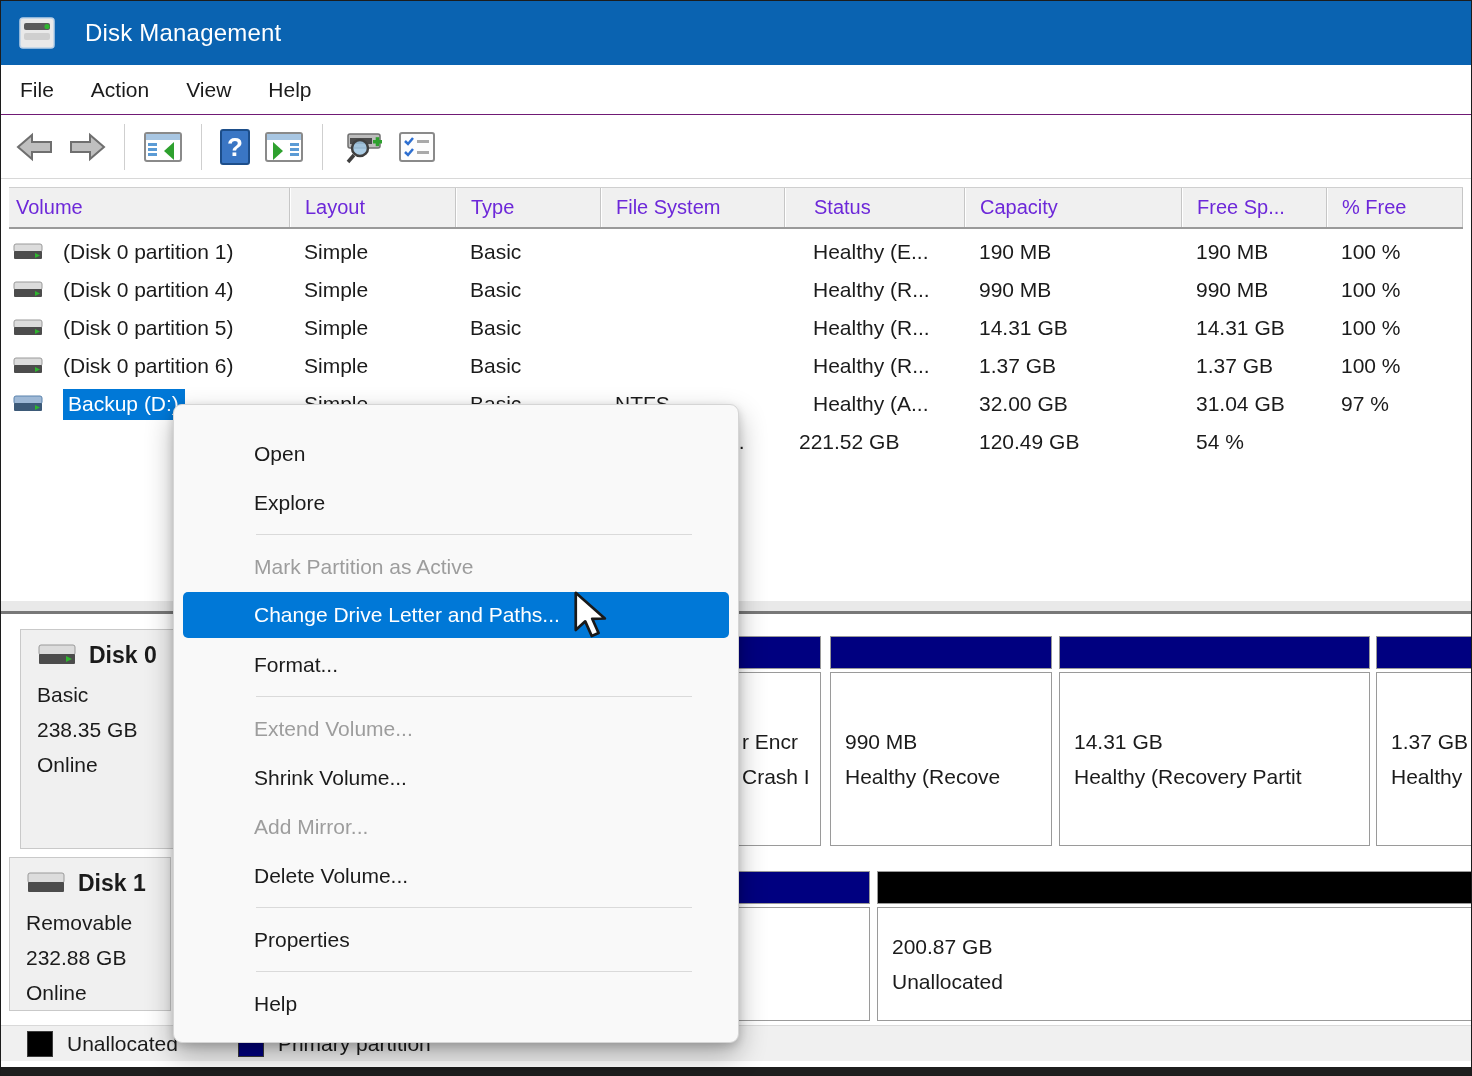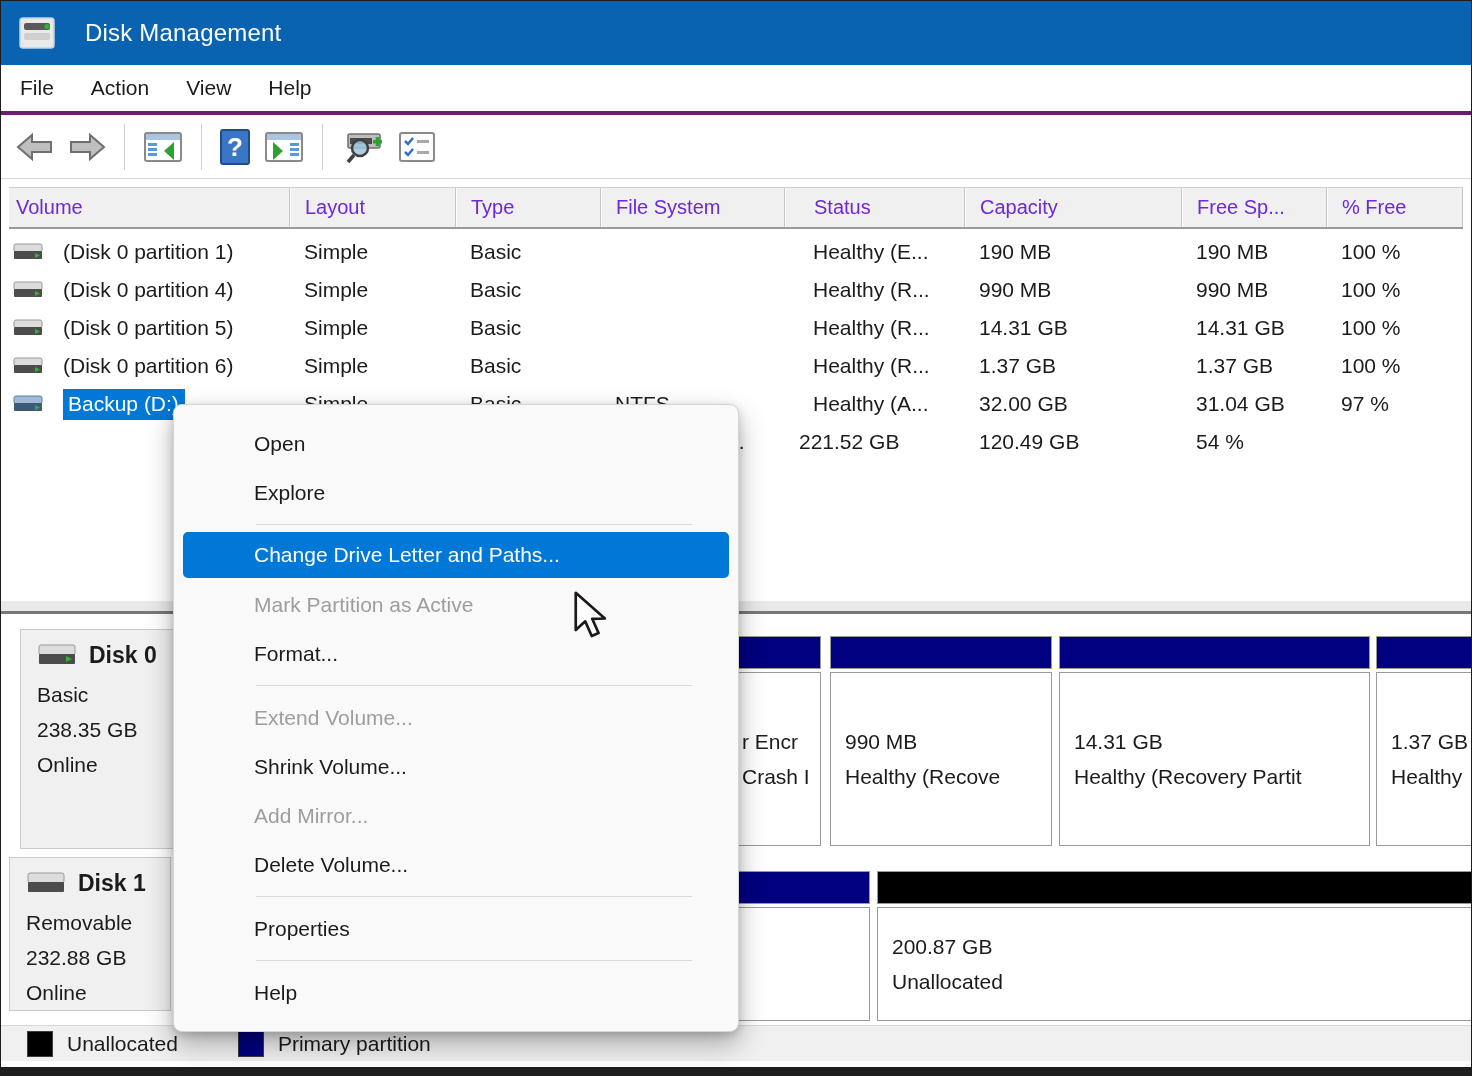--- a/index.html
+++ b/index.html
@@ -9,21 +9,21 @@
     position:relative; width:1472px; height:1076px; background:#fff;
     border:1px solid #1c1c1c; overflow:hidden;
   }
   
   .titlebar { position:absolute; top:0; left:0; right:0; height:64px; background:#0a63b1;
     display:flex; align-items:center; gap:28px; padding-left:16px; }
   .titlebar .title { color:#fff; font-size:24px; letter-spacing:.2px; }
   
   .menubar { position:absolute; top:64px; left:0; right:0; height:50px; background:#fff;
     display:flex; align-items:center; gap:37px; padding-left:19px; font-size:21px; color:#1b1b1b;
-    border-bottom:4px solid #701a75; }
+    border-bottom:1px solid #701a75; }
   .menubar span { cursor:default; }
   
   .toolbar { position:absolute; top:114px; left:0; right:0; height:64px; background:#fff;
     border-bottom:1px solid #d8d8d8; display:flex; align-items:center; padding-left:8px; }
   .tool { margin:0 6px; display:flex; align-items:center; }
   .tsep { width:1px; height:46px; background:#cfcfcf; margin:0 11px; }
   
   .list { position:absolute; top:178px; left:0; right:0; height:422px; background:#fff; }
   .lheader { position:absolute; top:8px; left:8px; right:8px; height:42px;
     display:grid; grid-template-columns:281px 166px 145px 184px 180px 217px 145px auto;
@@ -69,21 +69,21 @@
     border-top:1px solid #d9d9d9; display:flex; align-items:center; padding-left:26px;
     font-size:21px; color:#1b1b1b; z-index:10; }
   .swatch { width:26px; height:26px; border:1px solid #3c3c3c; display:inline-block; }
   .legend .lab { margin:0 0 0 14px; }
   .legend .item2 { margin-left:60px; }
   .bottomedge { position:absolute; left:0; right:0; bottom:0; height:8px; background:#1e1e1e; }
   
   .ctxmenu { position:absolute; left:172px; top:403px; width:566px; z-index:50;
     background:#f9f9f9; border:1px solid #d5d5d5; border-radius:9px;
     box-shadow:0 12px 28px rgba(0,0,0,.30), 0 3px 8px rgba(0,0,0,.16);
-    padding:14px 0 14px 0; }
+    padding:24px 0 14px 0; }
   .mi { height:49px; display:flex; align-items:center; padding-left:80px;
     font-size:21px; color:#1b1b1b; cursor:default; }
   .mi.disabled { color:#9d9d9d; }
   .mi.highlighted { background:#0078d7; color:#fff; border-radius:5px;
     margin:1px 9px 2px 9px; height:46px; padding-left:71px; }
   .msep { height:1px; background:#dadada; margin:7px 46px 7px 82px; }
   .cursor { position:absolute; left:570px; top:590px; z-index:60; }
 </style>
 </head>
 <body>
@@ -371,22 +371,22 @@
       <span class="swatch item2" style="background:#000080;"></span>
       <span class="lab">Primary partition</span>
     </div>
     <div class="bottomedge"></div>
   </div>
 
   <div class="ctxmenu">
     <div class="mi">Open</div>
     <div class="mi">Explore</div>
     <div class="msep"></div>
+    <div class="mi disabled">Mark Partition as Active</div>
     <div class="mi highlighted">Change Drive Letter and Paths...</div>
-    <div class="mi disabled">Mark Partition as Active</div>
     <div class="mi">Format...</div>
     <div class="msep"></div>
     <div class="mi disabled">Extend Volume...</div>
     <div class="mi">Shrink Volume...</div>
     <div class="mi disabled">Add Mirror...</div>
     <div class="mi">Delete Volume...</div>
     <div class="msep"></div>
     <div class="mi">Properties</div>
     <div class="msep"></div>
     <div class="mi">Help</div>

